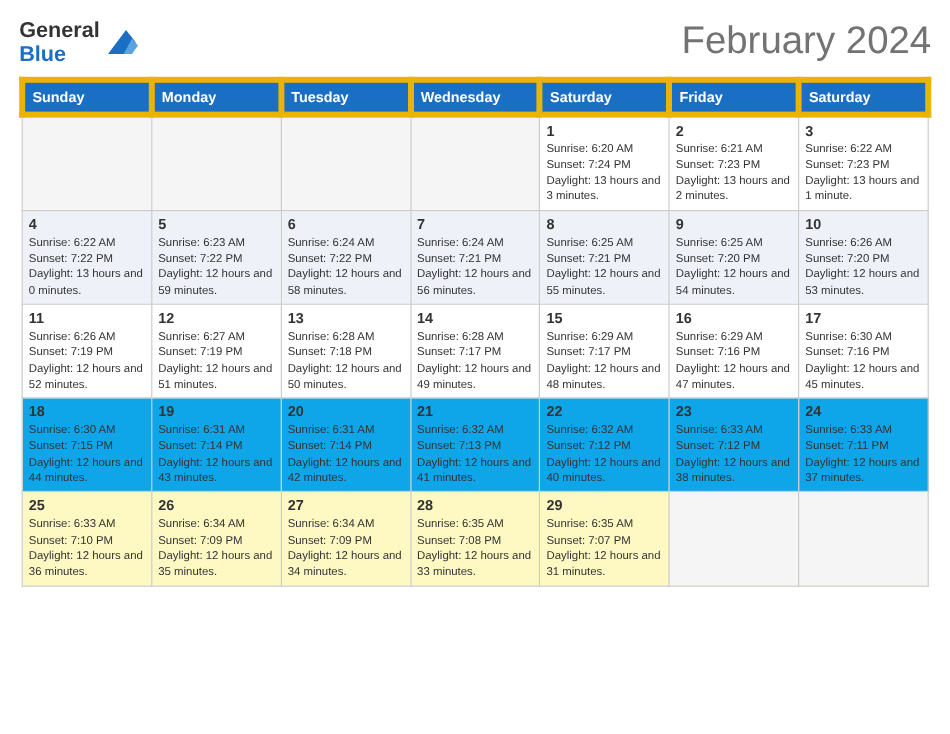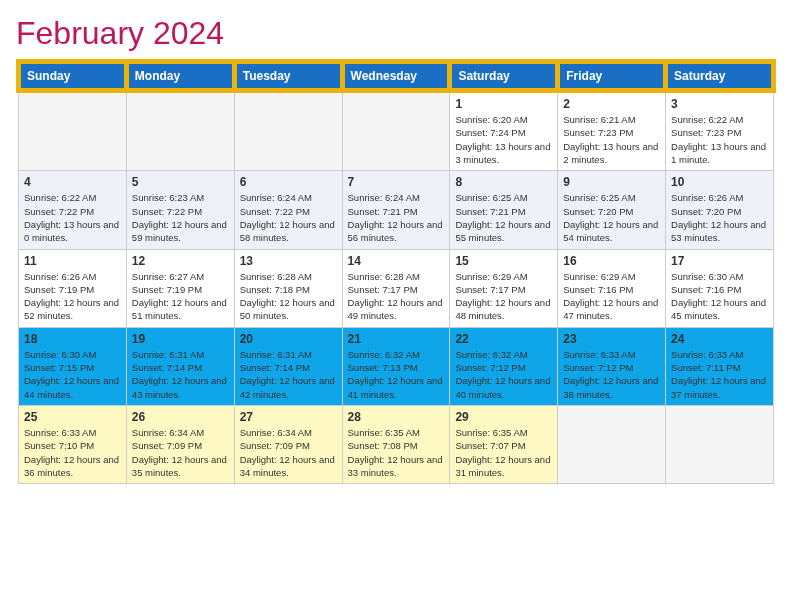--- a/index.html
+++ b/index.html
@@ -47,21 +47,21 @@
       height: 30px;
       margin-left: 2px;
       margin-top: -2px;
     }
     .title-block {
       text-align: right;
     }
     .cal-title {
       font-size: 32px;
       font-weight: normal;
-      color: #be185d;
+      color: #737373;
       line-height: 1.1;
     }
     .cal-subtitle {
       font-size: 14px;
       color: #333;
       margin-top: 2px;
     }
     .calendar {
       width: 100%;
       border-collapse: collapse;
@@ -100,20 +100,30 @@
     }
     .empty-cell {
       background: #f9f9f9;
     }
   </style>
 </head>
 <body>
 
 <div class="page">
   <div class="header">
+    <div class="logo">
+      <div class="logo-text">
+        <span class="logo-general">General</span>
+        <span class="logo-blue">Blue</span>
+      </div>
+      <svg class="logo-icon" viewBox="0 0 30 30" xmlns="http://www.w3.org/2000/svg">
+        <polygon points="5,25 20,5 28,15 20,25" fill="#1a6fc4"></polygon>
+        <polygon points="18,25 25,12 30,18 25,25" fill="#5ba3e0"></polygon>
+      </svg>
+    </div>
     <div class="title-block">
       <div class="cal-title">February 2024</div>
     </div>
   </div>
 
   <table class="calendar">
     <thead>
       <tr>
         <th>Sunday</th>
         <th>Monday</th>

